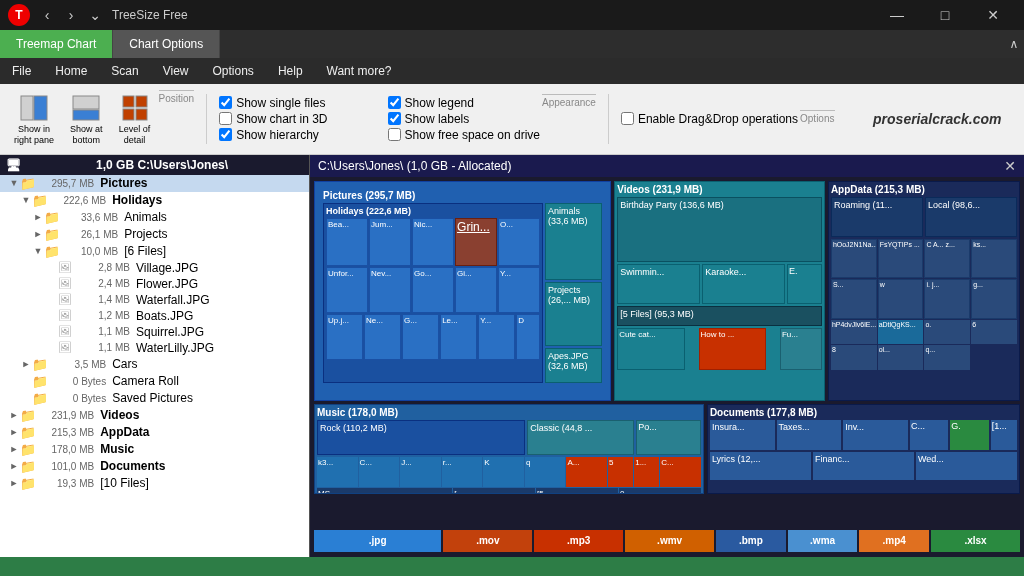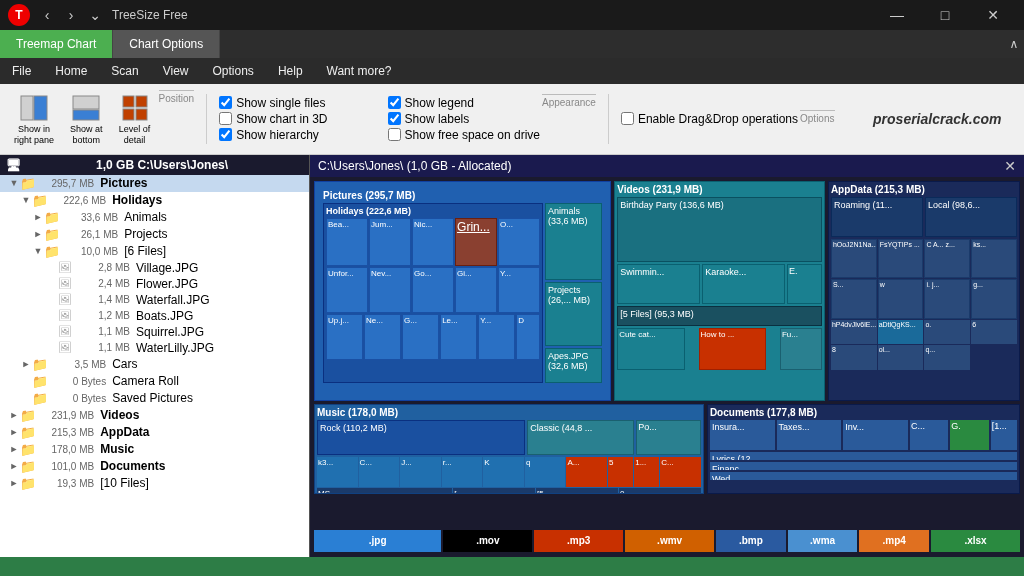--- a/index.html
+++ b/index.html
@@ -229,21 +229,21 @@
       display: flex;
       align-items: center;
       justify-content: center;
       color: #fff;
       font-size: 10px;
       font-weight: bold;
       cursor: pointer;
       padding: 0 6px;
     }
     .legend-jpg { background: #2a7fd4; flex: 3; }
-    .legend-mov { background: #000000; flex: 2; }
+    .legend-mov { background: #c2410c; flex: 2; }
     .legend-mp3 { background: #c83000; flex: 2; }
     .legend-wmv { background: #d06000; flex: 2; }
     .legend-bmp { background: #2a5aa0; flex: 1.5; }
     .legend-wma { background: #4a90d0; flex: 1.5; }
     .legend-mp4 { background: #e07020; flex: 1.5; }
     .legend-xlsx { background: #2a8a40; flex: 2; }
 
     
     .status-bar {
       background: #2d7d46;
@@ -682,21 +682,21 @@
         <div style="flex:2;background:#1a2a5a;border:1px solid #0a1a4a;overflow:hidden;padding:2px;">
           <div style="font-size:10px;color:#fff;font-weight:bold;margin-bottom:2px;">Documents (177,8 MB)</div>
           <div style="display:flex;gap:2px;height:30px;margin-bottom:2px;">
             <div style="flex:1;background:#2a5a9a;font-size:9px;color:#fff;padding:2px;overflow:hidden;">Insura...</div>
             <div style="flex:1;background:#2a5a9a;font-size:9px;color:#fff;padding:2px;overflow:hidden;">Taxes...</div>
             <div style="flex:1;background:#2a5a9a;font-size:9px;color:#fff;padding:2px;overflow:hidden;">Inv...</div>
             <div style="flex:0.6;background:#2a5a9a;font-size:9px;color:#fff;padding:1px;overflow:hidden;">C...</div>
             <div style="flex:0.6;background:#2a8a40;font-size:9px;color:#fff;padding:1px;overflow:hidden;">G.</div>
             <div style="flex:0.4;background:#2a5a9a;font-size:9px;color:#fff;padding:1px;overflow:hidden;">[1...</div>
           </div>
-          <div style="display:flex;gap:2px;height:28px;flex-direction:column;">
+          <div style="display:flex;gap:2px;height:28px;">
             <div style="flex:1;background:#2a5a9a;font-size:9px;color:#fff;padding:2px;overflow:hidden;">Lyrics (12,...</div>
             <div style="flex:1;background:#2a5a9a;font-size:9px;color:#fff;padding:2px;overflow:hidden;">Financ...</div>
             <div style="flex:1;background:#2a5a9a;font-size:9px;color:#fff;padding:2px;overflow:hidden;">Wed...</div>
           </div>
         </div>
       </div>
     </div>
 
     <div class="legend-bar">
       <div class="legend-item legend-jpg">.jpg</div>

